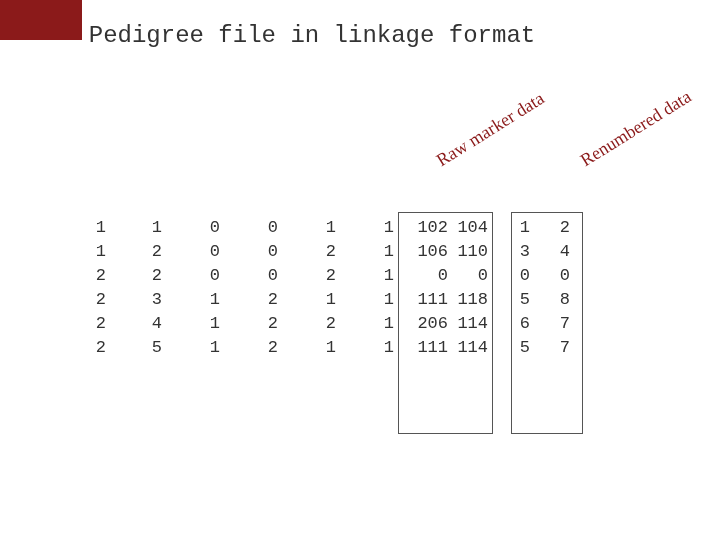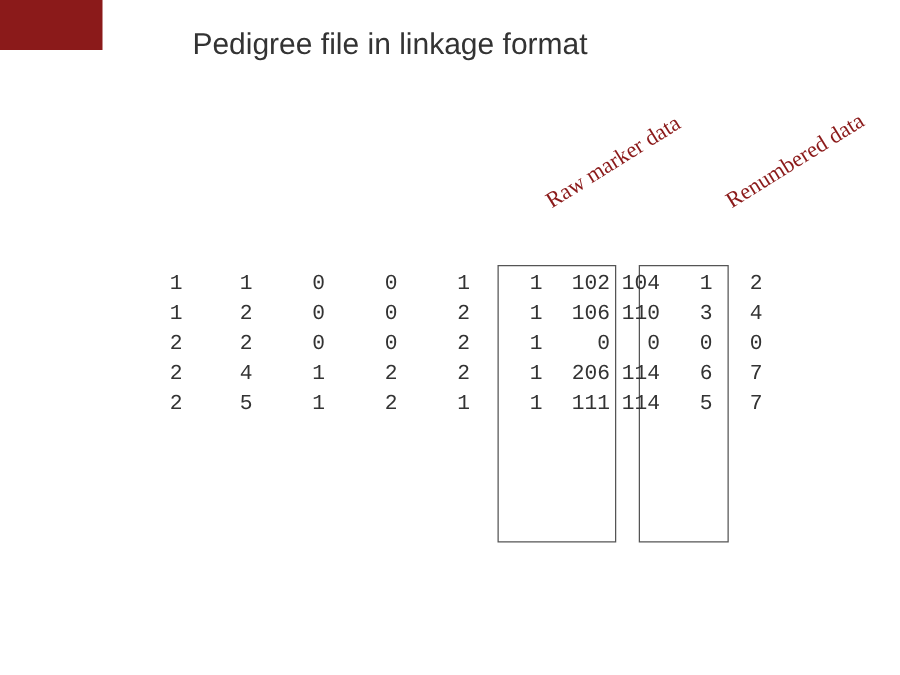--- a/index.html
+++ b/index.html
@@ -21,21 +21,21 @@
       width: 82px;
       height: 40px;
       background: #8b1a1a;
     }
     .title {
       position: absolute;
       top: 22px;
       left: 0;
       width: 624px;
       text-align: center;
-      font-family: Liberation Sans, sans-serif;
+      font-family: Liberation Mono, monospace;
       font-size: 24px;
       color: #333333;
       font-weight: 400;
     }
     .label-raw {
       position: absolute;
       top: 150px;
       left: 444px;
       transform: rotate(-32deg);
       transform-origin: left bottom;
@@ -54,21 +54,20 @@
       color: #8b1a1a;
     }
     .data-area {
       position: absolute;
       top: 216px;
       left: 88px;
       font-family: 'Courier New', monospace;
       font-size: 17px;
       color: #333333;
       line-height: 24px;
-      margin-left: 40px;
     }
     .data-row {
       white-space: pre;
     }
     .col {
       display: inline-block;
       text-align: right;
     }
     .c1 { width: 18px; }
     .c2 { width: 56px; }
@@ -109,15 +108,16 @@
 <div class="label-raw">Raw marker data</div>
 <div class="label-renum">Renumbered data</div>
 
 <div class="box-raw"></div>
 <div class="box-renum"></div>
 
 <div class="data-area" id="data-area">
     <div class="data-row"><span class="col c1">1</span><span class="col c2">1</span><span class="col c3">0</span><span class="col c4">0</span><span class="col c5">1</span><span class="col c6">1</span><span class="gap1"></span><span class="col c7a">102</span><span class="col c7b">104</span><span class="gap2"></span><span class="col c8a">1</span><span class="col c8b">2</span></div>
     <div class="data-row"><span class="col c1">1</span><span class="col c2">2</span><span class="col c3">0</span><span class="col c4">0</span><span class="col c5">2</span><span class="col c6">1</span><span class="gap1"></span><span class="col c7a">106</span><span class="col c7b">110</span><span class="gap2"></span><span class="col c8a">3</span><span class="col c8b">4</span></div>
     <div class="data-row"><span class="col c1">2</span><span class="col c2">2</span><span class="col c3">0</span><span class="col c4">0</span><span class="col c5">2</span><span class="col c6">1</span><span class="gap1"></span><span class="col c7a">0</span><span class="col c7b">0</span><span class="gap2"></span><span class="col c8a">0</span><span class="col c8b">0</span></div>
+    <div class="data-row"><span class="col c1">2</span><span class="col c2">3</span><span class="col c3">1</span><span class="col c4">2</span><span class="col c5">1</span><span class="col c6">1</span><span class="gap1"></span><span class="col c7a">111</span><span class="col c7b">118</span><span class="gap2"></span><span class="col c8a">5</span><span class="col c8b">8</span></div>
     <div class="data-row"><span class="col c1">2</span><span class="col c2">4</span><span class="col c3">1</span><span class="col c4">2</span><span class="col c5">2</span><span class="col c6">1</span><span class="gap1"></span><span class="col c7a">206</span><span class="col c7b">114</span><span class="gap2"></span><span class="col c8a">6</span><span class="col c8b">7</span></div>
     <div class="data-row"><span class="col c1">2</span><span class="col c2">5</span><span class="col c3">1</span><span class="col c4">2</span><span class="col c5">1</span><span class="col c6">1</span><span class="gap1"></span><span class="col c7a">111</span><span class="col c7b">114</span><span class="gap2"></span><span class="col c8a">5</span><span class="col c8b">7</span></div>
   </div>
 
 </body></html>

